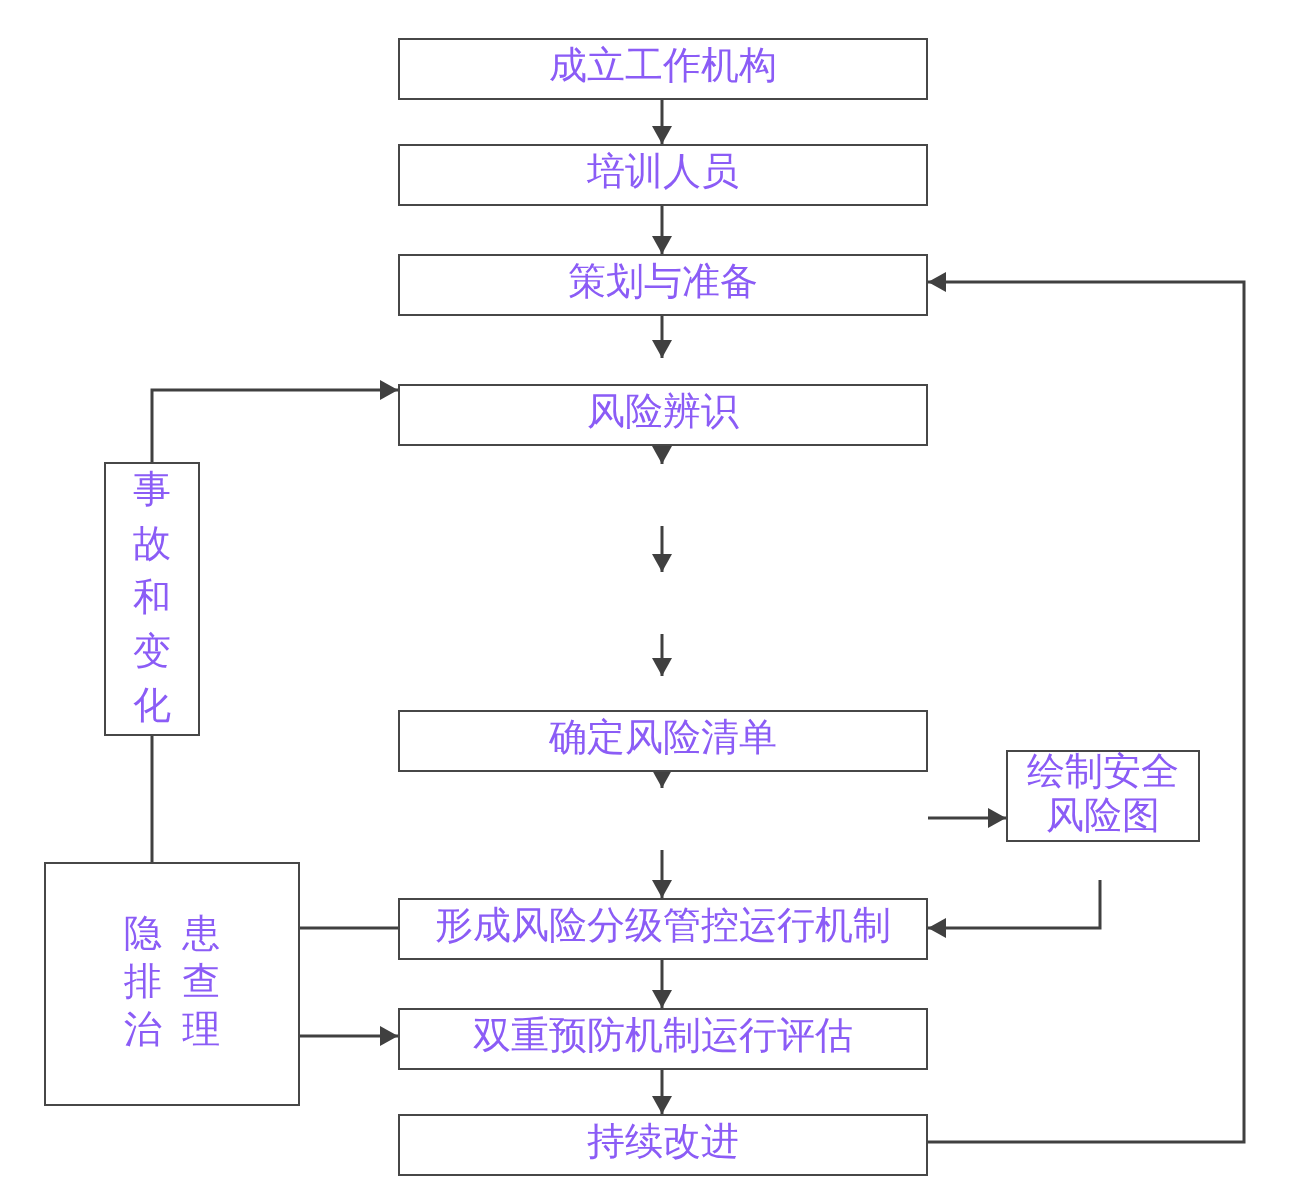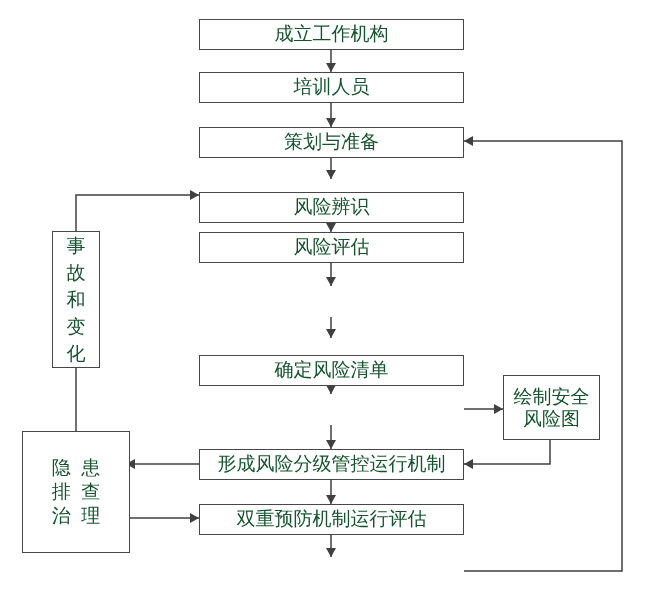--- a/index.html
+++ b/index.html
@@ -1,32 +1,32 @@
 <!DOCTYPE html>
 <html><head>
 <meta charset="utf-8">
 <style>
   html,body{margin:0;padding:0;background:#fff;}
   .canvas{
     position:relative;width:647px;height:602px;background:#fff;
     font-family:"Liberation Sans","DejaVu Sans",sans-serif;
-    color:#14532d;overflow:hidden;
+    color:#8b5cf6;overflow:hidden;
   }
   .connector-layer{position:absolute;left:0;top:0;width:647px;height:602px;}
   .node{
     position:absolute;box-sizing:border-box;border:1.5px solid #474747;
     background:#fff;display:flex;align-items:center;justify-content:center;
     text-align:center;font-size:19px;line-height:1.2;
   }
   .main{left:199px;width:265px;height:31px;}
   .n0{top:19px}.n1{top:72px}.n2{top:127px}.n3{top:192px}.n4{top:232px}
   .n5{top:286px}.n6{top:355px}.n7{top:394px}.n8{top:449px}.n9{top:504px}.n10{top:557px}
   .accident{left:52px;top:231px;width:48px;height:137px;white-space:pre-line;line-height:27px;}
-  .hazard{left:22px;top:431px;width:108px;height:122px;white-space:pre-line;line-height:24px;word-spacing:5px;}
-  .riskmap{left:503px;top:375px;width:97px;height:65px;white-space:pre-line;line-height:22px;}
+  .hazard{left:22px;top:431px;width:128px;height:122px;white-space:pre-line;line-height:24px;word-spacing:5px;}
+  .riskmap{left:503px;top:375px;width:97px;height:46px;white-space:pre-line;line-height:22px;}
   path{fill:none;stroke:#404040;stroke-width:1.5;}
 </style>
 </head>
 <body>
 
 <div class="canvas">
 
   <svg class="connector-layer" width="647" height="602" viewBox="0 0 647 602" xmlns="http://www.w3.org/2000/svg">
     <defs>
       <marker id="arw" markerUnits="userSpaceOnUse" markerWidth="10" markerHeight="10" refX="9" refY="5" orient="auto">
@@ -51,24 +51,24 @@
     <path d="M126,518 H199" marker-end="url(#arw)"></path>
     <path d="M464,409 H503" marker-end="url(#arw)"></path>
     <path d="M550,440 V464 H464" marker-end="url(#arw)"></path>
     <path d="M464,571 H622 V141 H464" marker-end="url(#arw)"></path>
   </svg>
 
   <div class="node main n0">成立工作机构</div>
   <div class="node main n2">策划与准备</div>
   <div class="node main n1">培训人员</div>
   <div class="node main n3">风险辨识</div>
-  <div class="node main n4">风险评估</div>
   <div class="node main n6">确定风险清单</div>
   <div class="node main n8">形成风险分级管控运行机制</div>
   <div class="node main n9">双重预防机制运行评估</div>
+  <div class="node main n10">持续改进</div>
 
   <div class="node accident">事
 故
 和
 变
 化</div>
   <div class="node hazard">隐 患
 排 查
 治 理</div>
   <div class="node riskmap">绘制安全

